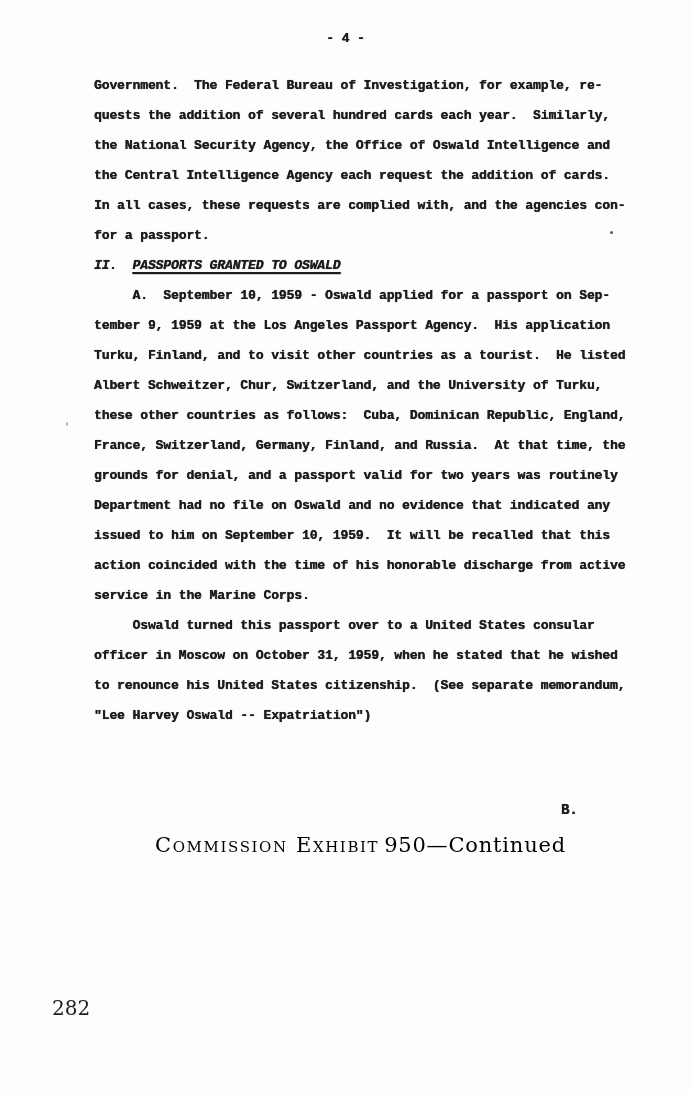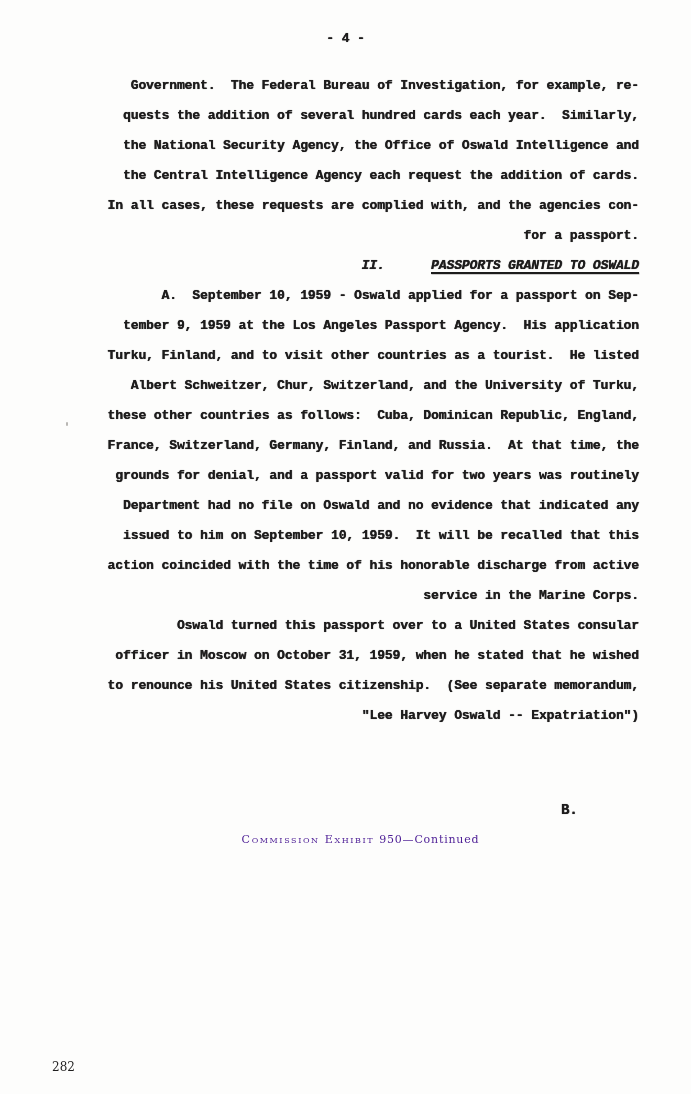--- a/index.html
+++ b/index.html
@@ -14,21 +14,20 @@
     background: #fdfdfc;
     overflow: hidden;
   }
   .typewriter {
     font-family: "Liberation Mono", "DejaVu Sans Mono", monospace;
     font-weight: 700;
     font-size: 13px;
     letter-spacing: -0.1px;
     color: #1d1c1c;
     text-shadow: 0 0 0.7px rgba(25,23,23,0.9), 0.4px 0.4px 0.4px rgba(40,38,38,0.55);
-    text-align: right;
   }
   .page-marker {
     position: absolute;
     top: 31px;
     left: 0;
     width: 691px;
     text-align: center;
     white-space: pre;
   }
   .body-text {
@@ -40,50 +39,49 @@
   .line {
     height: 30px;
     line-height: 30px;
     white-space: pre;
   }
   .heading-line span { white-space: pre; font-style: italic; }
   .underlined {
     text-decoration: underline;
     text-decoration-thickness: 1.5px;
     text-underline-offset: 3px;
-    margin-left: 31px;
   }
   .annotation-b {
     position: absolute;
     left: 561px;
     top: 802px;
     font-size: 14px;
   }
   .caption {
     position: absolute;
     top: 833px;
     left: 30px;
     width: 661px;
     text-align: center;
     font-family: "DejaVu Serif", "Liberation Serif", serif;
-    font-size: 11px;
-    color: #4c1d95;
+    font-size: 21px;
+    color: #000000;
     letter-spacing: 0.8px;
   }
   .caption .smallcaps {
     font-variant: small-caps;
     letter-spacing: 1.6px;
     margin-right: 5px;
   }
   .page-number {
     position: absolute;
     left: 52px;
-    top: 1060px;
+    top: 996px;
     font-family: "DejaVu Serif", "Liberation Serif", serif;
-    font-size: 12px;
+    font-size: 20px;
     color: #1f1e1e;
   }
   .speck {
     position: absolute;
   }
   .speck-1 {
     left: 66px;
     top: 422px;
     width: 2px;
     height: 4px;

